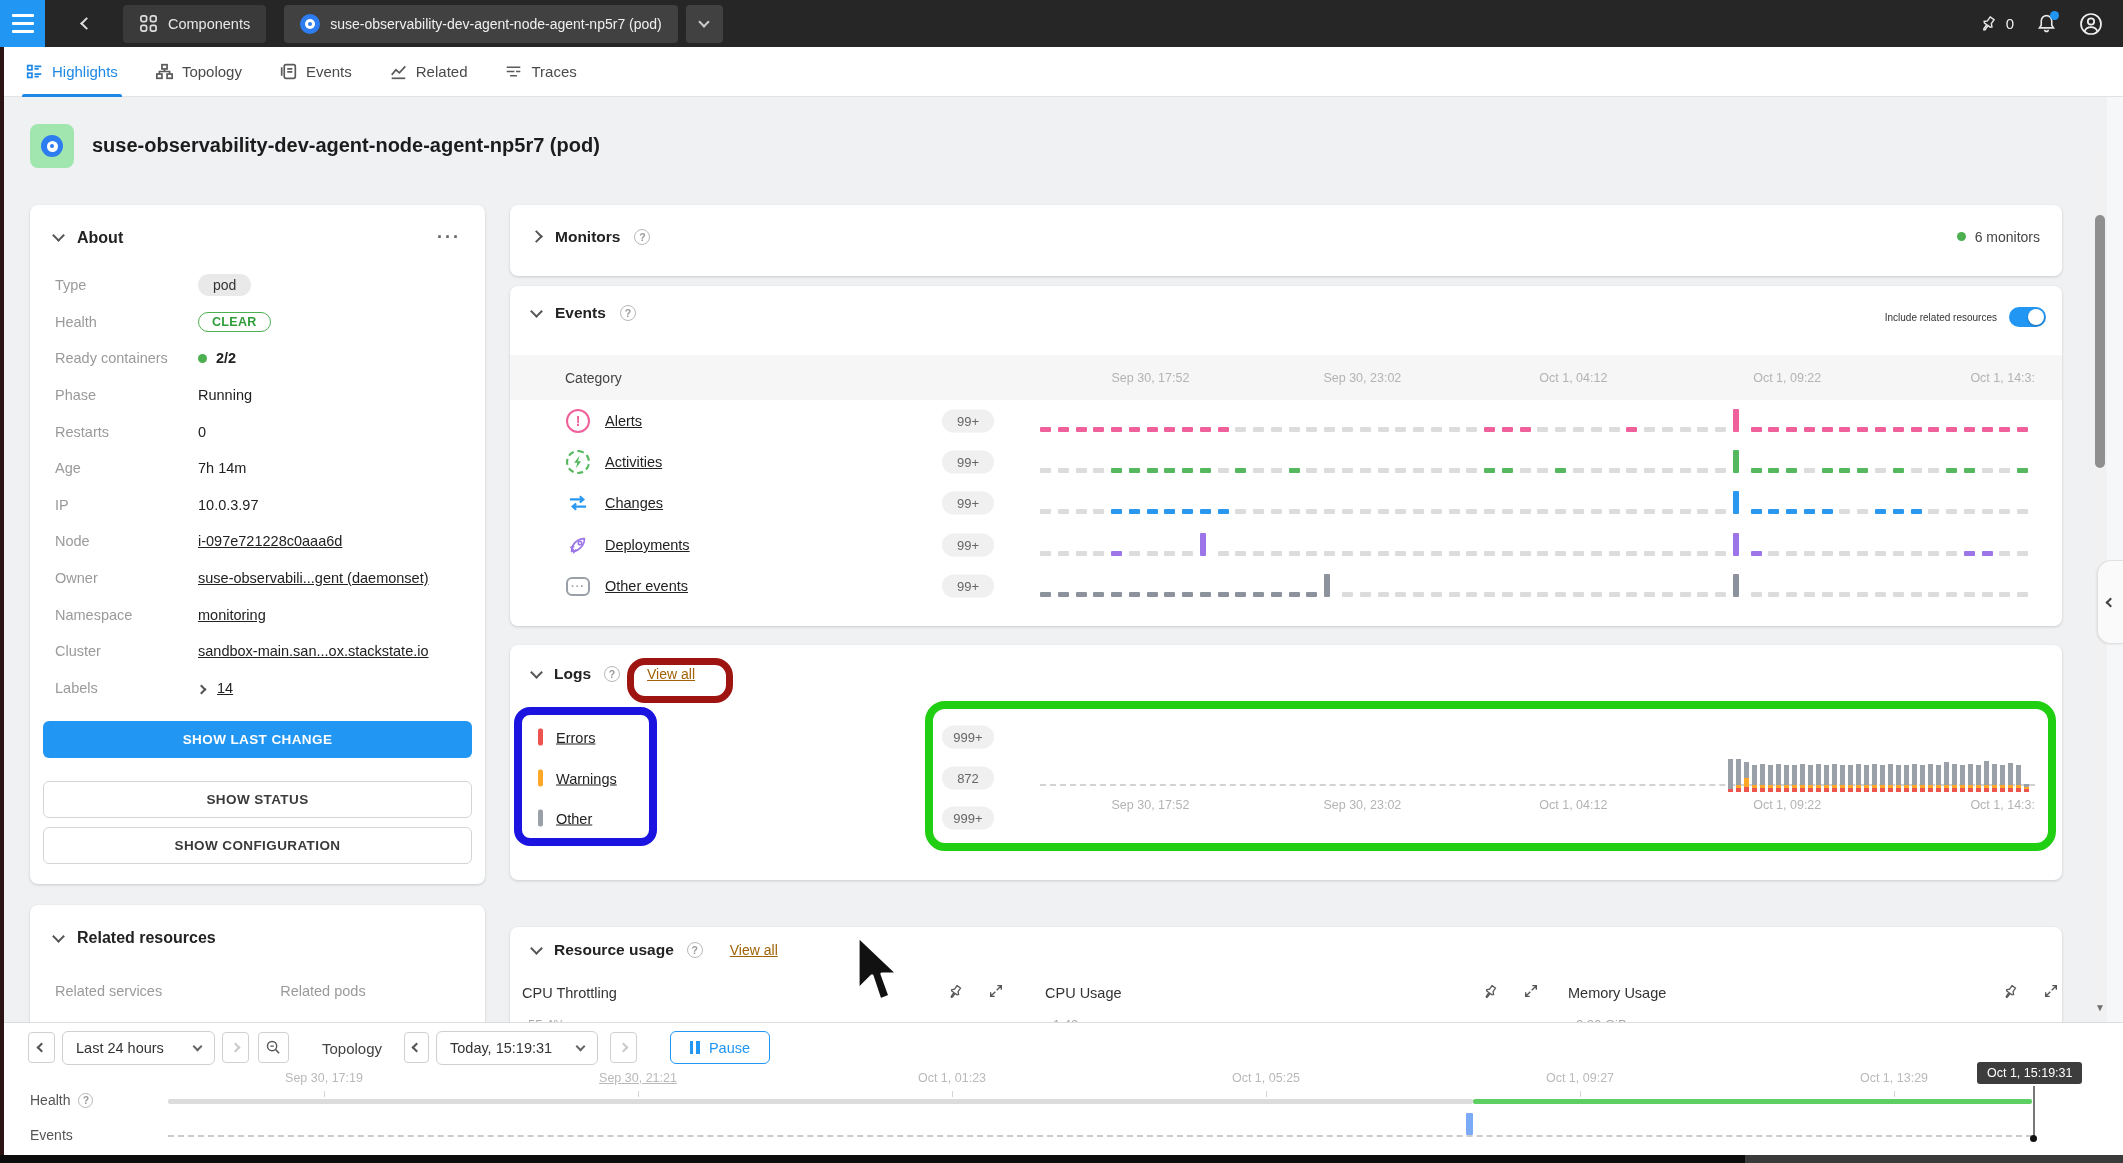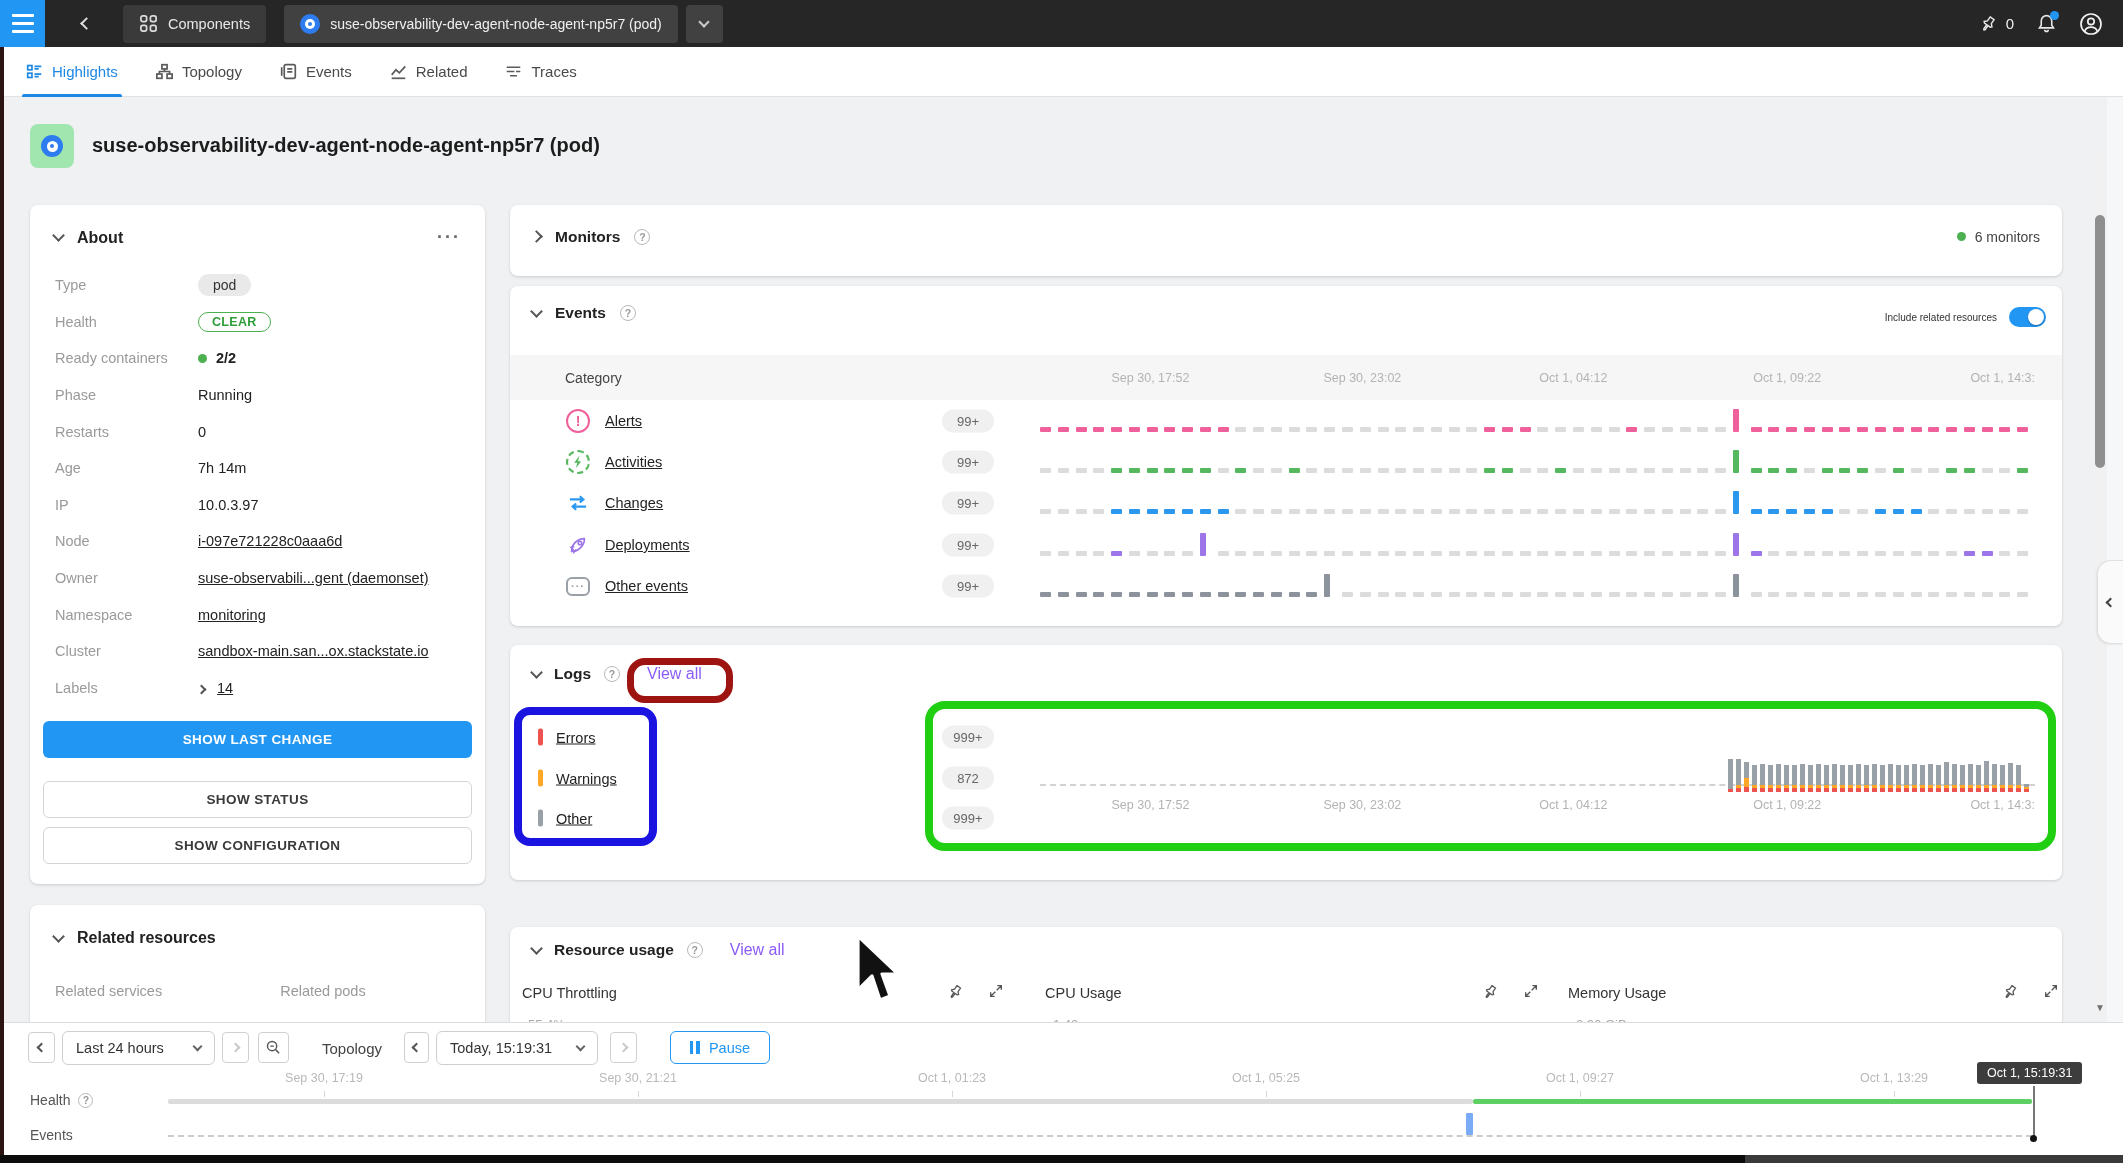--- a/index.html
+++ b/index.html
@@ -40,21 +40,21 @@
   .pagehead-icon { position:absolute; left:30px; top:124px; width:44px; height:44px; border-radius:8px; background:#a2e6af; display:flex; align-items:center; justify-content:center; }
   .pagehead-icon .podglyph { width:22px; height:22px; }
   .pagehead-icon .podglyph::after { left:5.5px; top:5.5px; width:11px; height:11px; }
   .pagehead-icon .podglyph::before { left:9px; top:9px; }
   .page-title { position:absolute; left:92px; top:134px; font-size:20px; font-weight:bold; color:#1c1c1c; }
 
   
   .card { position:absolute; background:#fff; border-radius:8px; box-shadow:0 1px 3px rgba(0,0,0,.16); }
   .sec-title { font-weight:bold; font-size:15.5px; color:#222; }
   .help { display:inline-flex; width:16px; height:16px; border:1.5px solid #b8b8b8; border-radius:50%; color:#9a9a9a; font-size:10.5px; align-items:center; justify-content:center; font-weight:bold; }
-  .viewall { font-size:16px; color:#8b5cf6; cursor:pointer; }
+  .viewall { font-size:14px; color:#a16207; text-decoration:underline; cursor:pointer; }
 
   
   .about-head { display:flex; align-items:center; gap:14px; padding:22px 24px 4px 24px; }
   .dots { margin-left:auto; color:#666; font-size:18px; letter-spacing:2px; font-weight:bold; }
   .crow { display:flex; align-items:center; height:36.6px; padding-left:25px; font-size:14.5px; }
   .crow .lbl { width:143px; color:#9a9a9a; }
   .crow .val { color:#222; }
   .pill { background:#e9e9e9; border-radius:12px; padding:3px 15px; font-size:14px; color:#333; }
   .healthpill { border:1.5px solid #4caf50; color:#2f9d38; border-radius:12px; padding:2px 13px; font-size:12.5px; font-weight:bold; letter-spacing:.3px; }
   .gdot { display:inline-block; width:9px; height:9px; border-radius:50%; background:#4caf50; margin-right:9px; }
@@ -1558,21 +1558,21 @@
       <span class="pauseic">
           <div></div>
           <div></div>
         </span>
       <span>Pause</span>
     </div>
 
     <div id="timebar-ticks">
         <div class="tb-tick" style="left: 320px;">Sep 30, 17:19</div>
         <div class="tb-tickmark" style="left: 320px;"></div>
-        <div class="tb-tick" style="left: 634px;">Sep 30, 21:21</div>
+        <div class="tb-tick" style="left: 634px; text-decoration: underline;">Sep 30, 21:21</div>
         <div class="tb-tickmark" style="left: 634px;"></div>
         <div class="tb-tick" style="left: 948px;">Oct 1, 01:23</div>
         <div class="tb-tickmark" style="left: 948px;"></div>
         <div class="tb-tick" style="left: 1262px;">Oct 1, 05:25</div>
         <div class="tb-tickmark" style="left: 1262px;"></div>
         <div class="tb-tick" style="left: 1576px;">Oct 1, 09:27</div>
         <div class="tb-tickmark" style="left: 1576px;"></div>
         <div class="tb-tick" style="left: 1890px;">Oct 1, 13:29</div>
         <div class="tb-tickmark" style="left: 1890px;"></div>
       </div>

